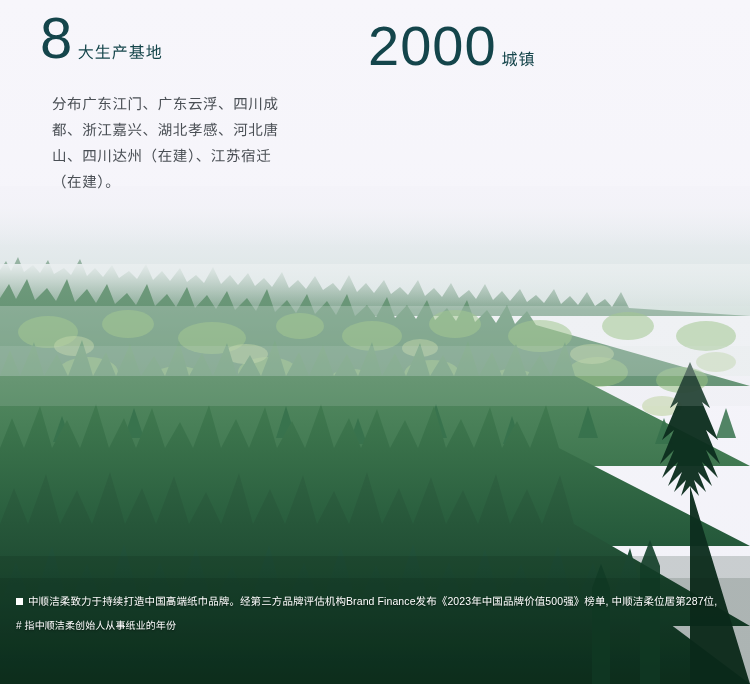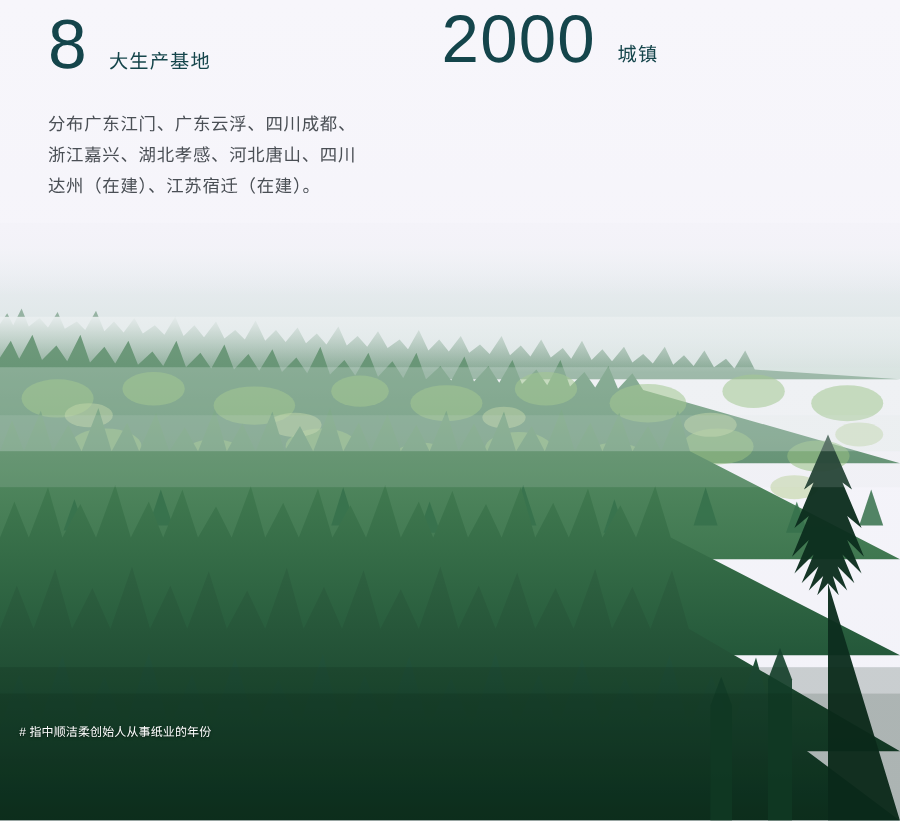--- a/index.html
+++ b/index.html
@@ -20,51 +20,52 @@
   
   .stats{
     position:absolute;top:0;left:0;width:750px;height:205px;
     z-index:6;
     display:block;
   }
   .stat{
     position:absolute;
   }
   .stat-a{left:40px;top:10px;width:260px;}
-  .stat-b{left:368px;top:6px;width:300px;}
+  .stat-b{left:368px;top:19px;width:300px;}
 
   .stat-head{
     display:flex;align-items:flex-end;
     line-height:1;
     white-space:nowrap;
   }
   .stat-num{
     font-family:"Liberation Sans","DejaVu Sans",sans-serif;
     font-size:58px;
     font-weight:300;
     letter-spacing:0.5px;
     color:#14454b;
     line-height:0.95;
     display:inline-block;
   }
   .stat-b .stat-num{font-size:56px;letter-spacing:1px;}
   .stat-unit{
     font-size:16px;
     color:#15454b;
     letter-spacing:1px;
-    margin-left:18px;
+    margin-left:5px;
     padding-bottom:4px;
     display:inline-block;
   }
   .stat-body{
     margin-top:26px;
     font-size:14.5px;
     line-height:26px;
     color:#4a4f55;
     letter-spacing:0.6px;
+    margin-left:12px;
   }
   .stat-b .stat-body{margin-top:28px;}
 
   
   .photo{
     position:absolute;left:0;top:186px;width:750px;height:498px;
     overflow:hidden;
     z-index:2;
   }
   .photo svg{display:block;width:750px;height:498px;}
@@ -300,16 +301,19 @@
     <div class="stat stat-b">
       <div class="stat-head">
         <span class="stat-num">2000</span>
         <span class="stat-unit">城镇</span>
       </div>
     </div>
 
   </div>
 
   <div class="footnotes">
+    <div class="fn-line">
+      <span class="fn-mark"></span><span>中顺洁柔致力于持续打造中国高端纸巾品牌。经第三方品牌评估机构Brand Finance发布《2023年中国品牌价值500强》榜单, 中顺洁柔位居第287位,</span>
+    </div>
     <div class="fn-note"># 指中顺洁柔创始人从事纸业的年份</div>
   </div>
 
 </div>
 
 </body></html>

